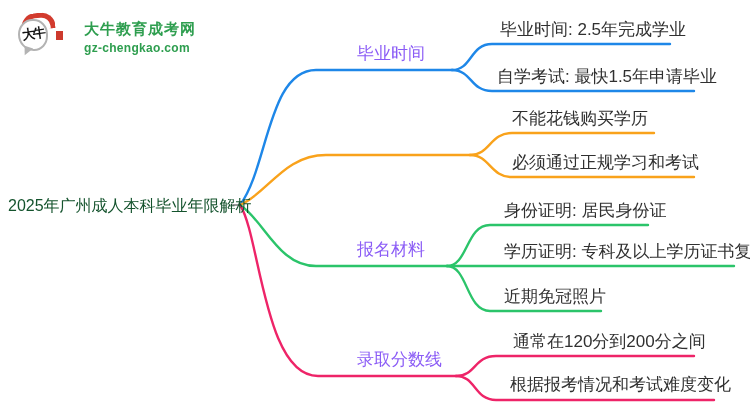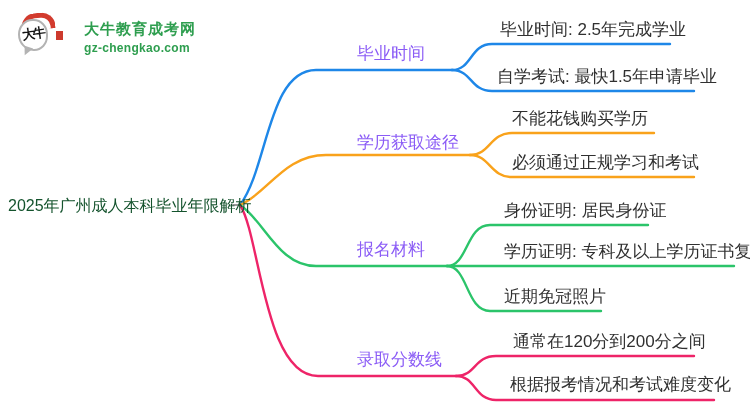--- a/index.html
+++ b/index.html
@@ -75,21 +75,20 @@
     <path d="M 447 266 C 468 266 466 311 490 311 L 601 311" fill="none" stroke-width="2.4" stroke-linecap="round" stroke="#2BC46A"></path>
 
     <path d="M 240 205 C 260 235 264 376 318 376 L 456 376" fill="none" stroke-width="2.4" stroke-linecap="round" stroke="#EE2468"></path>
     <path d="M 456 376 C 476 376 474 356 496 356 L 694 356" fill="none" stroke-width="2.4" stroke-linecap="round" stroke="#EE2468"></path>
     <path d="M 456 376 C 476 376 474 400 496 400 L 714 400" fill="none" stroke-width="2.4" stroke-linecap="round" stroke="#EE2468"></path>
   </svg>
 
   <div class="t root-topic" style="left:8px;top:196px;">2025年广州成人本科毕业年限解析</div>
 
   <div class="t branch-label" style="left:357px;top:42px;">毕业时间</div>
-  <div class="t branch-label" style="left:357px;top:131px;">学历获取途径</div>
   <div class="t branch-label" style="left:357px;top:238px;">报名材料</div>
   <div class="t branch-label" style="left:357px;top:348px;">录取分数线</div>
 
   <div class="t sub-label" style="left:500px;top:18px;">毕业时间: 2.5年完成学业</div>
   <div class="t sub-label" style="left:497px;top:65px;">自学考试: 最快1.5年申请毕业</div>
 
   <div class="t sub-label" style="left:512px;top:107px;">不能花钱购买学历</div>
   <div class="t sub-label" style="left:504px;top:199px;">身份证明: 居民身份证</div>
 
   <div class="t sub-label" style="left:512px;top:151px;">必须通过正规学习和考试</div>

